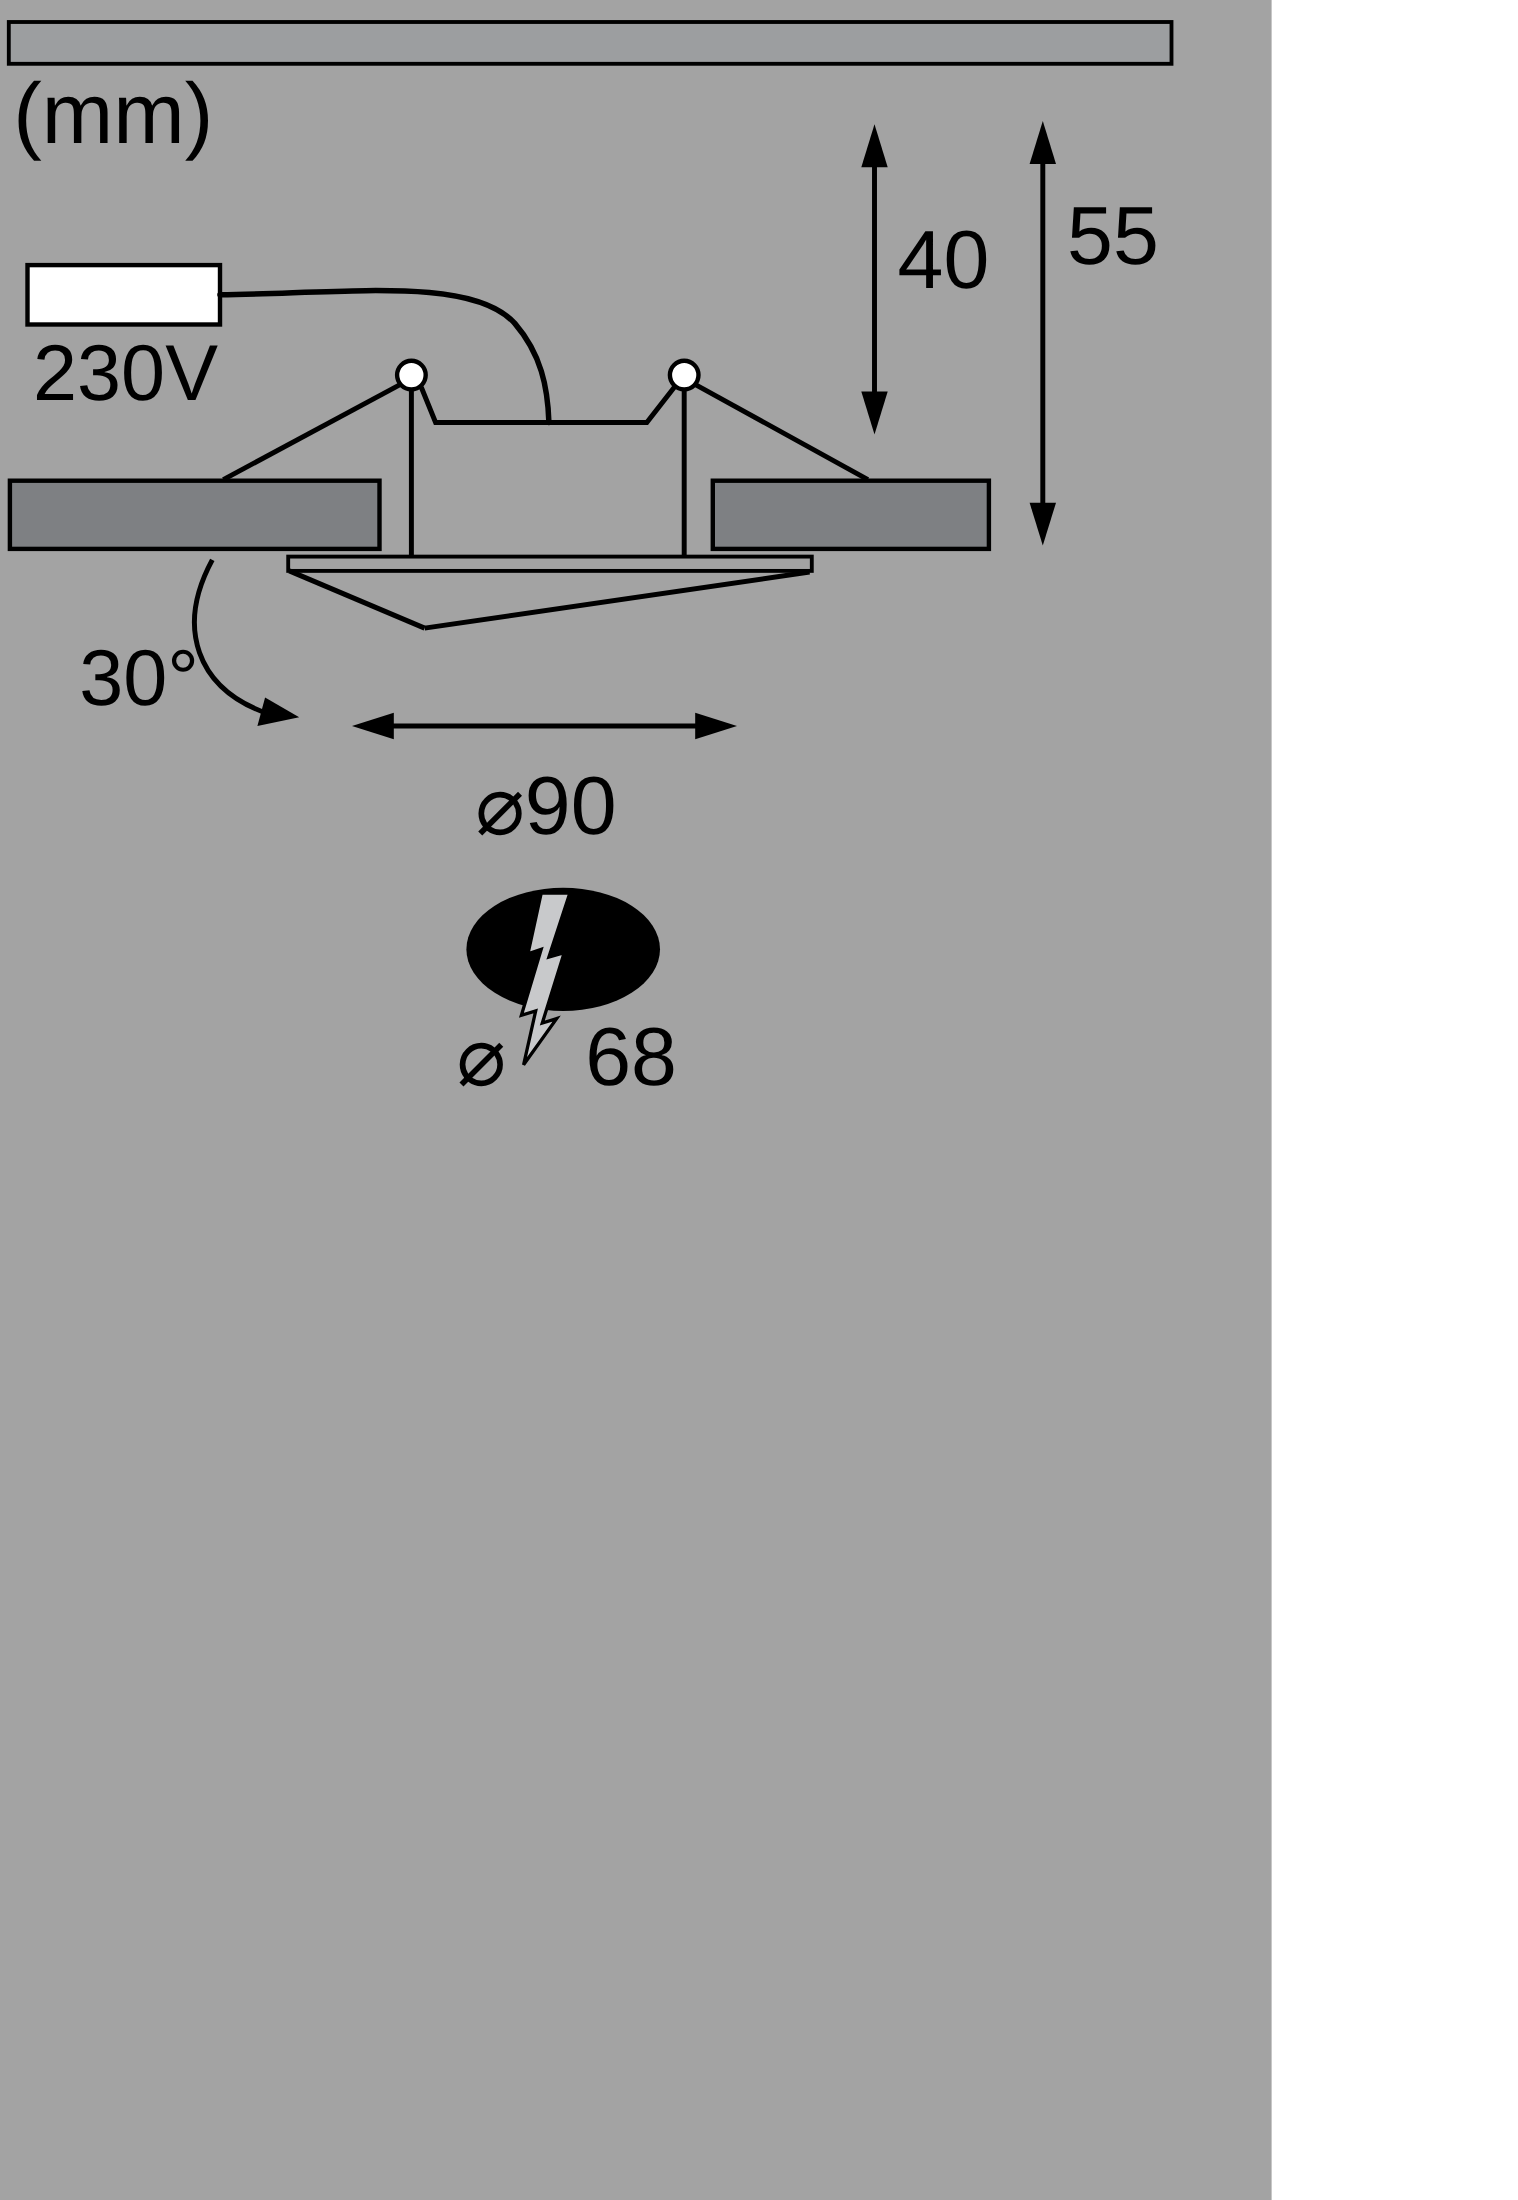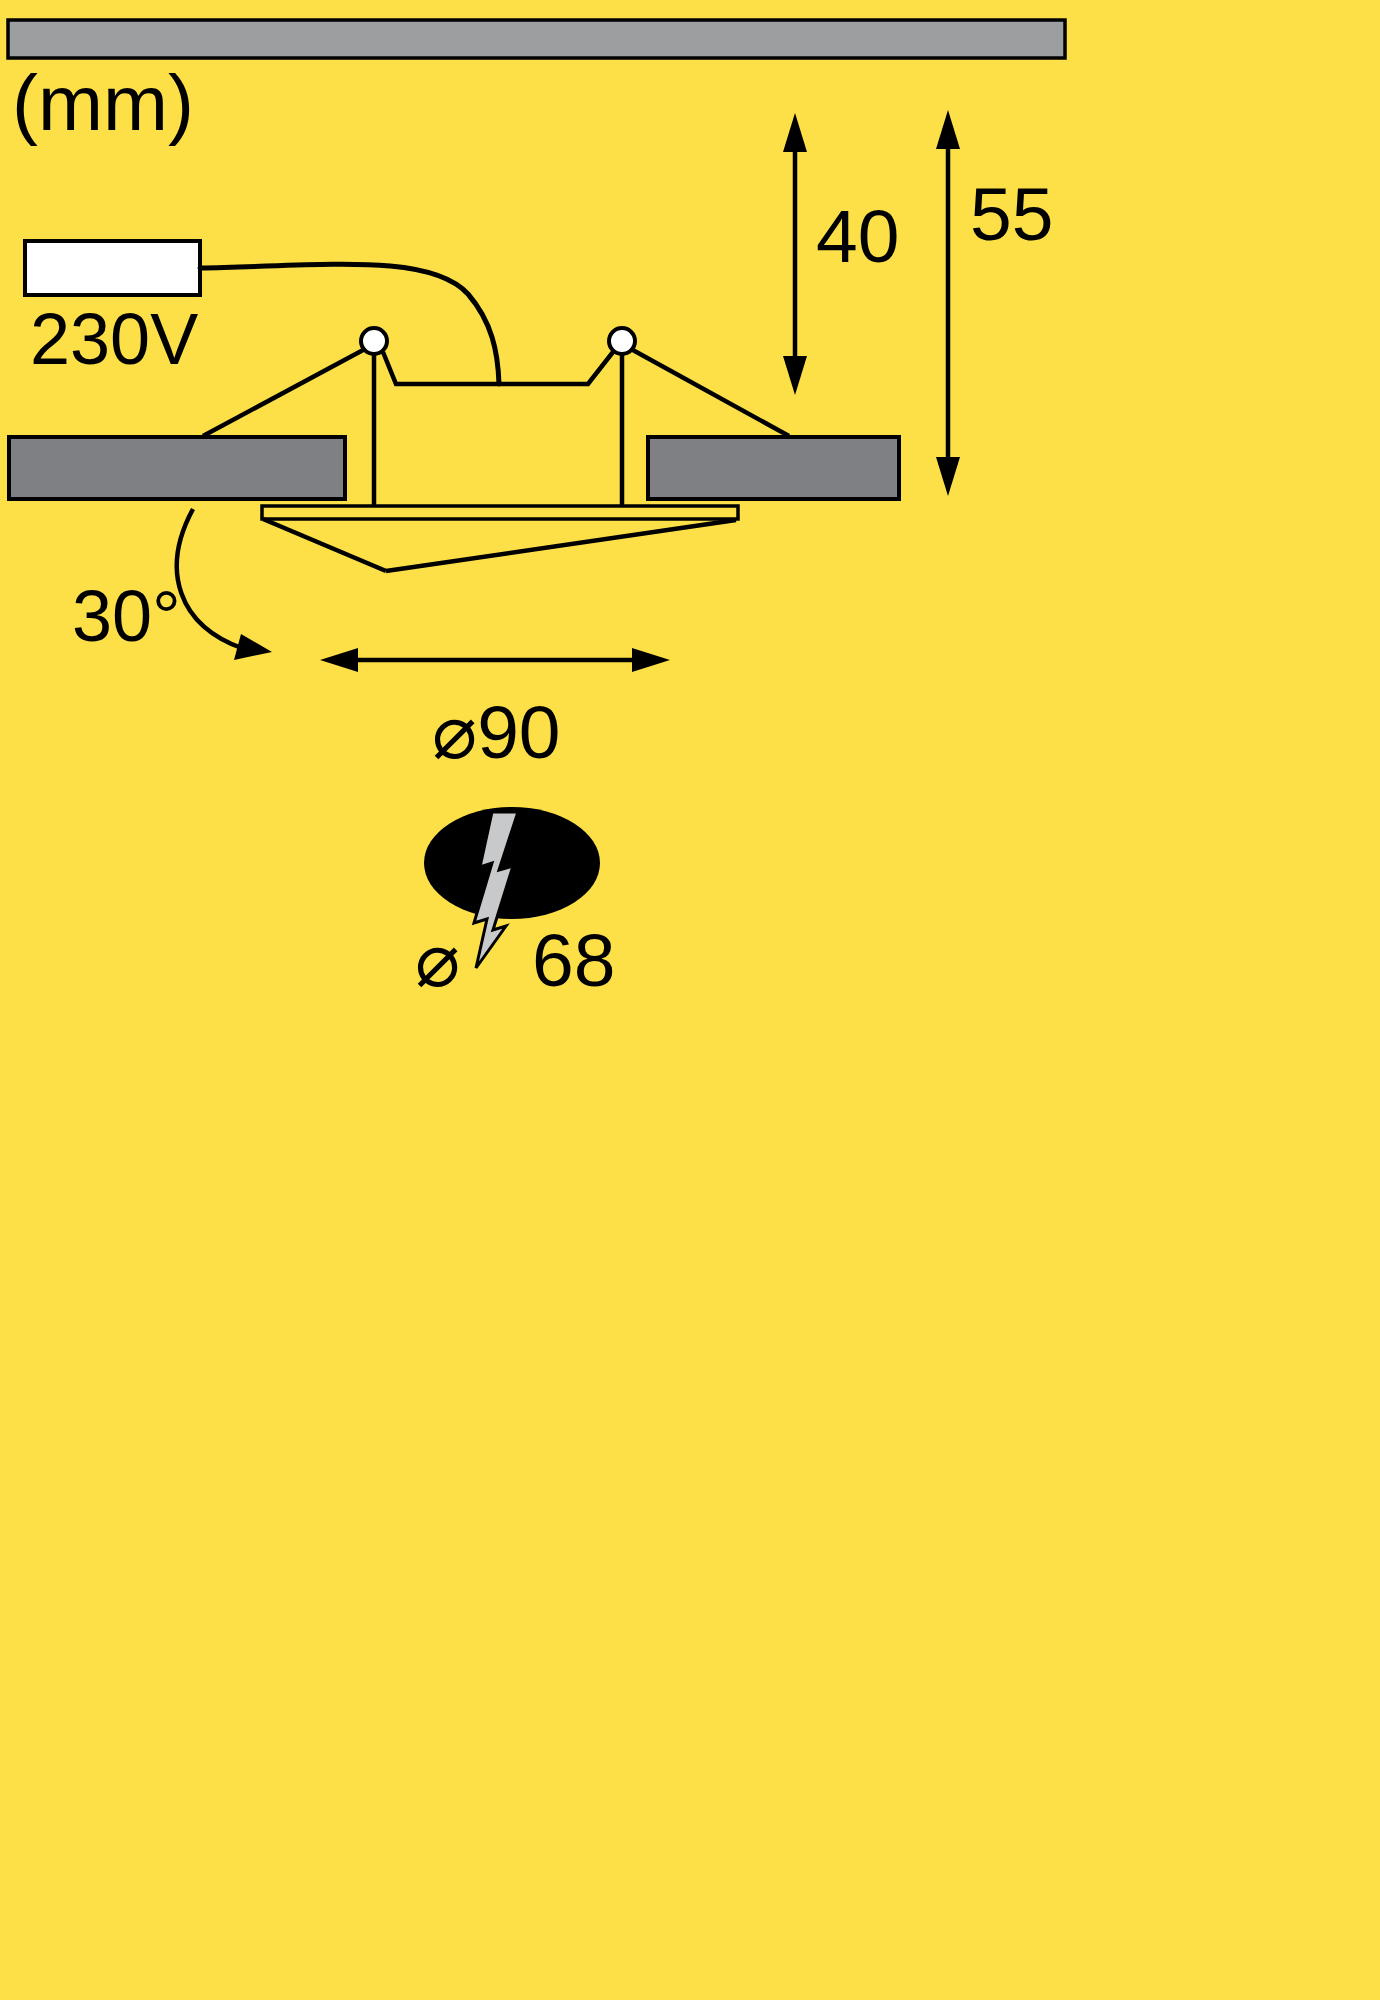--- a/index.html
+++ b/index.html
@@ -2,23 +2,23 @@
 <html><head>
 <meta charset="utf-8">
 <style>
   html, body {
     margin: 0;
     padding: 0;
     background: #ffffff;
   }
   .stage {
     position: relative;
-    width: 1380px;
+    width: 1156px;
     height: 2000px;
-    background: #fde047;
+    background: #a3a3a3;
     overflow: hidden;
   }
   svg { display: block; }
   .ln {
     stroke: #000000;
     stroke-width: 4.5;
     fill: none;
     stroke-linecap: butt;
     stroke-linejoin: miter;
   }

